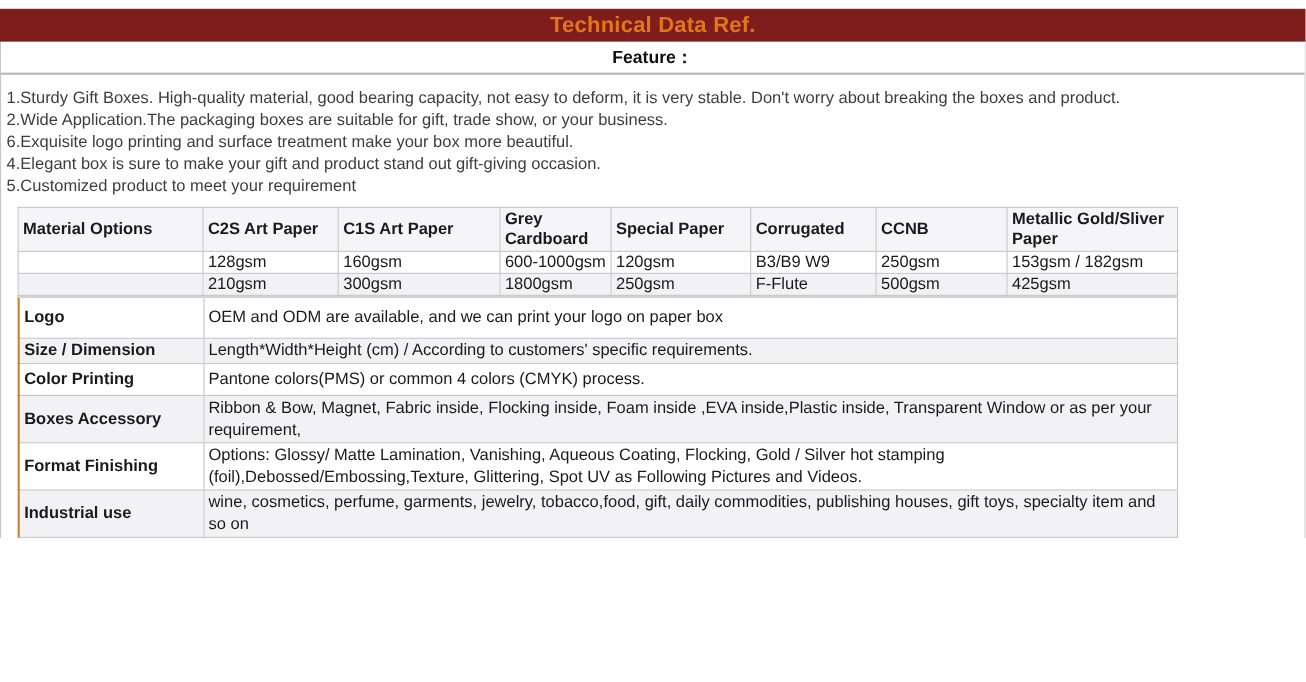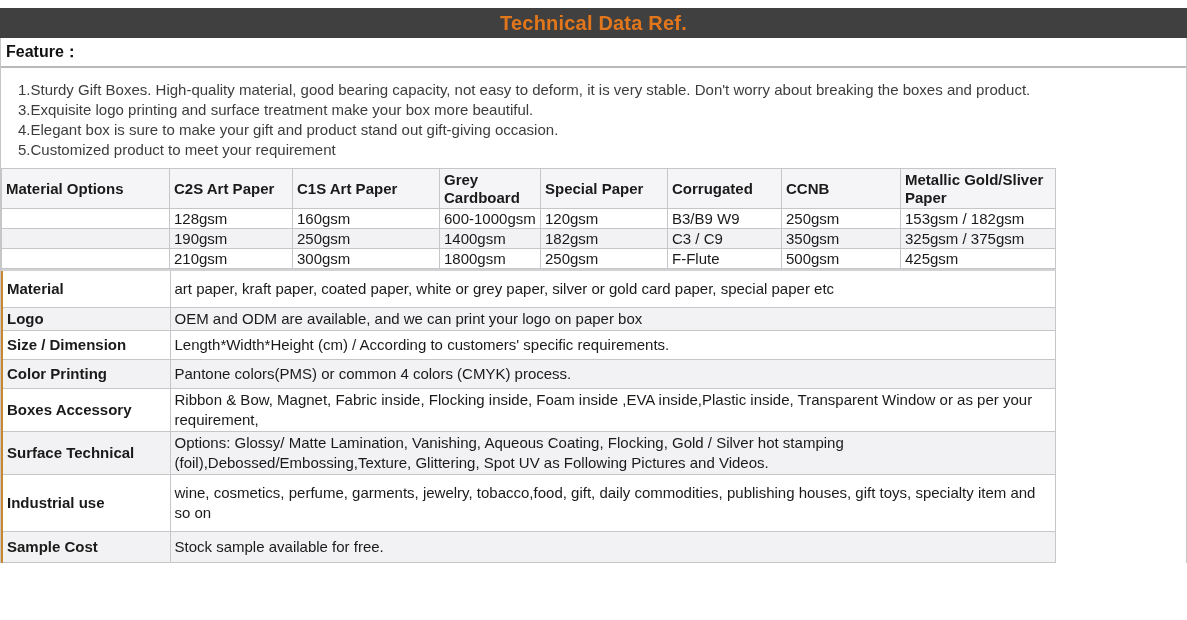--- a/index.html
+++ b/index.html
@@ -2,41 +2,42 @@
 <html><head>
 <meta charset="utf-8">
 <style>
   html,body{margin:0;padding:0;background:#fff;}
   body{
     width:1187px;height:620px;overflow:hidden;
     font-family:"Liberation Sans","DejaVu Sans",sans-serif;
     color:#1a1a1a;
   }
   .titlebar{
-    margin-top:8px;height:30px;background:#404040;
+    margin-top:8px;height:30px;background:#7f1d1d;
     text-align:center;line-height:30px;
     font-size:20px;font-weight:bold;color:#e1761b;
     letter-spacing:.2px;
   }
   .content{
     border-left:1px solid #c6c6c8;
     border-right:1px solid #c6c6c8;
   }
   .feature-heading{
     padding:4px 5px 3px 5px;
     font-size:16px;font-weight:bold;color:#111;
     border-bottom:2px solid #b9b9bb;
     background:#fff;
+    text-align:center;
   }
   .feature-list{padding:12px 5px 8px 5px;}
   .feature-item{
     font-size:15px;line-height:20px;color:#3d3d3d;
-    white-space:nowrap;overflow:hidden;margin-left:12px;
+    white-space:nowrap;overflow:hidden;
   }
-  table{border-collapse:collapse;width:1055px;table-layout:fixed;}
+  table{border-collapse:collapse;width:1055px;table-layout:fixed;margin-left:15px;}
   td,th{
     border:1px solid #c6c6c8;
     font-size:15px;padding:1px 4px;text-align:left;
     overflow:hidden;white-space:nowrap;vertical-align:middle;
   }
   
   .materials th{font-weight:bold;background:#f5f5f7;white-space:normal;line-height:18px;}
   .materials thead tr{height:40px;}
   .materials tbody tr{height:19px;}
   .materials tbody tr:nth-child(even){background:#f2f2f4;}
@@ -61,21 +62,22 @@
 <div class="titlebar">
   <span>Technical Data Ref.</span>
 </div>
 
 <div class="content">
 
   <div class="feature-heading">Feature：</div>
 
   <div class="feature-list" id="feature-list">
       <div class="feature-item">1.Sturdy Gift Boxes. High-quality material, good bearing capacity, not easy to deform, it is very stable. Don't worry about breaking the boxes and product.</div>
-      <div class="feature-item">3.Exquisite logo printing and surface treatment make your box more beautiful.</div>
+      <div class="feature-item">2.Wide Application.The packaging boxes are suitable for gift, trade show, or your business.</div>
+      <div class="feature-item">6.Exquisite logo printing and surface treatment make your box more beautiful.</div>
       <div class="feature-item">4.Elegant box is sure to make your gift and product stand out gift-giving occasion.</div>
       <div class="feature-item">5.Customized product to meet your requirement</div>
     </div>
 
   <table class="materials">
     <colgroup>
       <col style="width:168px">
         <col style="width:123px">
         <col style="width:147px">
       <col style="width:101px">
@@ -102,75 +104,57 @@
           <td>128gsm</td>
           <td>160gsm</td>
           <td>600-1000gsm</td>
           <td>120gsm</td>
           <td>B3/B9 W9</td>
           <td>250gsm</td>
           <td>153gsm / 182gsm</td>
         </tr>
         <tr>
           <td></td>
-          <td>190gsm</td>
-          <td>250gsm</td>
-          <td>1400gsm</td>
-          <td>182gsm</td>
-          <td>C3 / C9</td>
-          <td>350gsm</td>
-          <td>325gsm / 375gsm</td>
-        </tr>
-        <tr>
-          <td></td>
           <td>210gsm</td>
           <td>300gsm</td>
           <td>1800gsm</td>
           <td>250gsm</td>
           <td>F-Flute</td>
           <td>500gsm</td>
           <td>425gsm</td>
         </tr>
       </tbody>
   </table>
 
   <table class="spec">
     <colgroup>
       <col style="width:168px">
         <col>
     </colgroup>
     <tbody id="spec-body">
         <tr>
-          <th>Material</th>
-          <td>art paper, kraft paper, coated paper, white or grey paper, silver or gold card paper, special paper etc</td>
-        </tr>
-        <tr>
           <th>Logo</th>
           <td>OEM and ODM are available, and we can print your logo on paper box</td>
         </tr>
         <tr>
           <th>Size / Dimension</th>
           <td>Length*Width*Height (cm) / According to customers' specific requirements.</td>
         </tr>
         <tr>
           <th>Color Printing</th>
           <td>Pantone colors(PMS) or common 4 colors (CMYK) process.</td>
         </tr>
         <tr>
           <th>Boxes Accessory</th>
           <td>Ribbon &amp; Bow, Magnet, Fabric inside, Flocking inside, Foam inside ,EVA inside,Plastic inside, Transparent Window or as per your requirement,</td>
         </tr>
         <tr>
-          <th>Surface Technical</th>
+          <th>Format Finishing</th>
           <td>Options: Glossy/ Matte Lamination, Vanishing, Aqueous Coating, Flocking, Gold / Silver hot stamping (foil),Debossed/Embossing,Texture, Glittering, Spot UV as Following Pictures and Videos.</td>
         </tr>
         <tr>
           <th>Industrial use</th>
           <td>wine, cosmetics, perfume, garments, jewelry, tobacco,food, gift, daily commodities, publishing houses, gift toys, specialty item and so on</td>
-        </tr>
-        <tr>
-          <th>Sample Cost</th>
-          <td>Stock sample available for free.</td>
         </tr>
       </tbody>
   </table>
 
 </div>
 
 </body></html>

